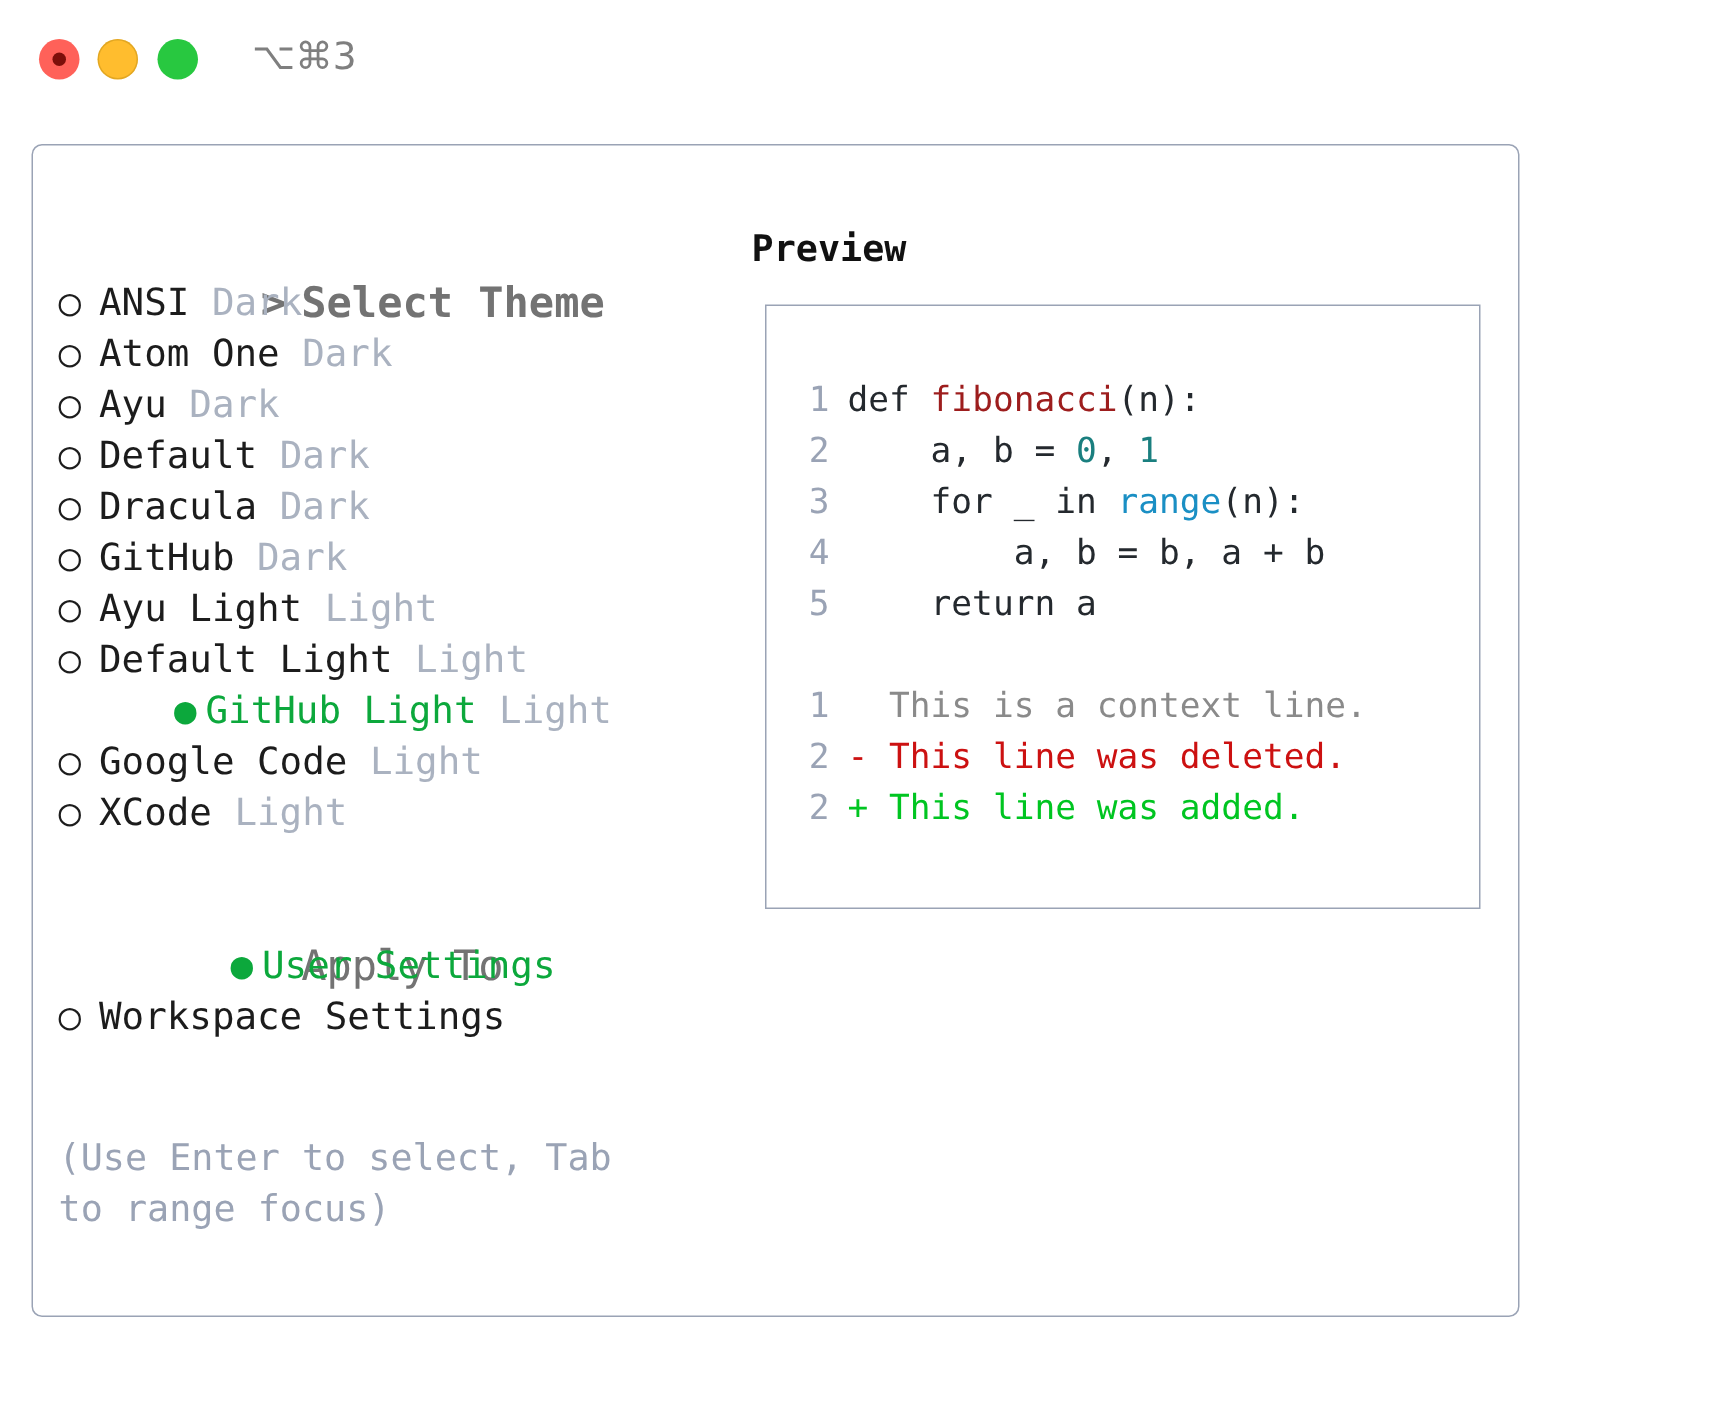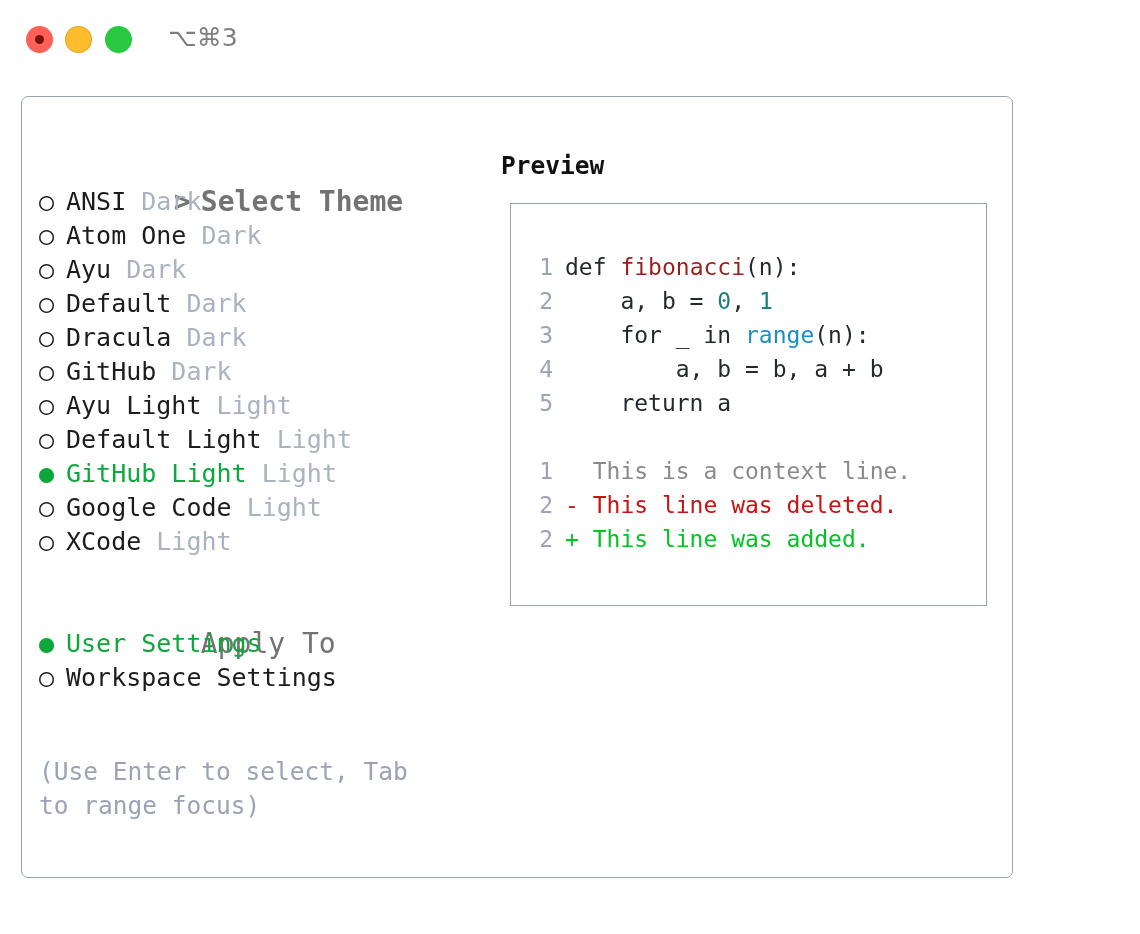--- a/index.html
+++ b/index.html
@@ -95,20 +95,21 @@
   .marker {
     display: inline-block;
     width: 27px;
     white-space: pre;
   }
   .tag {
     color: #aab2c0;
   }
   .sel {
     color: #0ca83c;
+    text-align: center;
   }
   .sel .tag {
     color: #aab2c0;
   }
 
   #apply-heading {
     margin-top: 34px;
   }
 
   #help {

